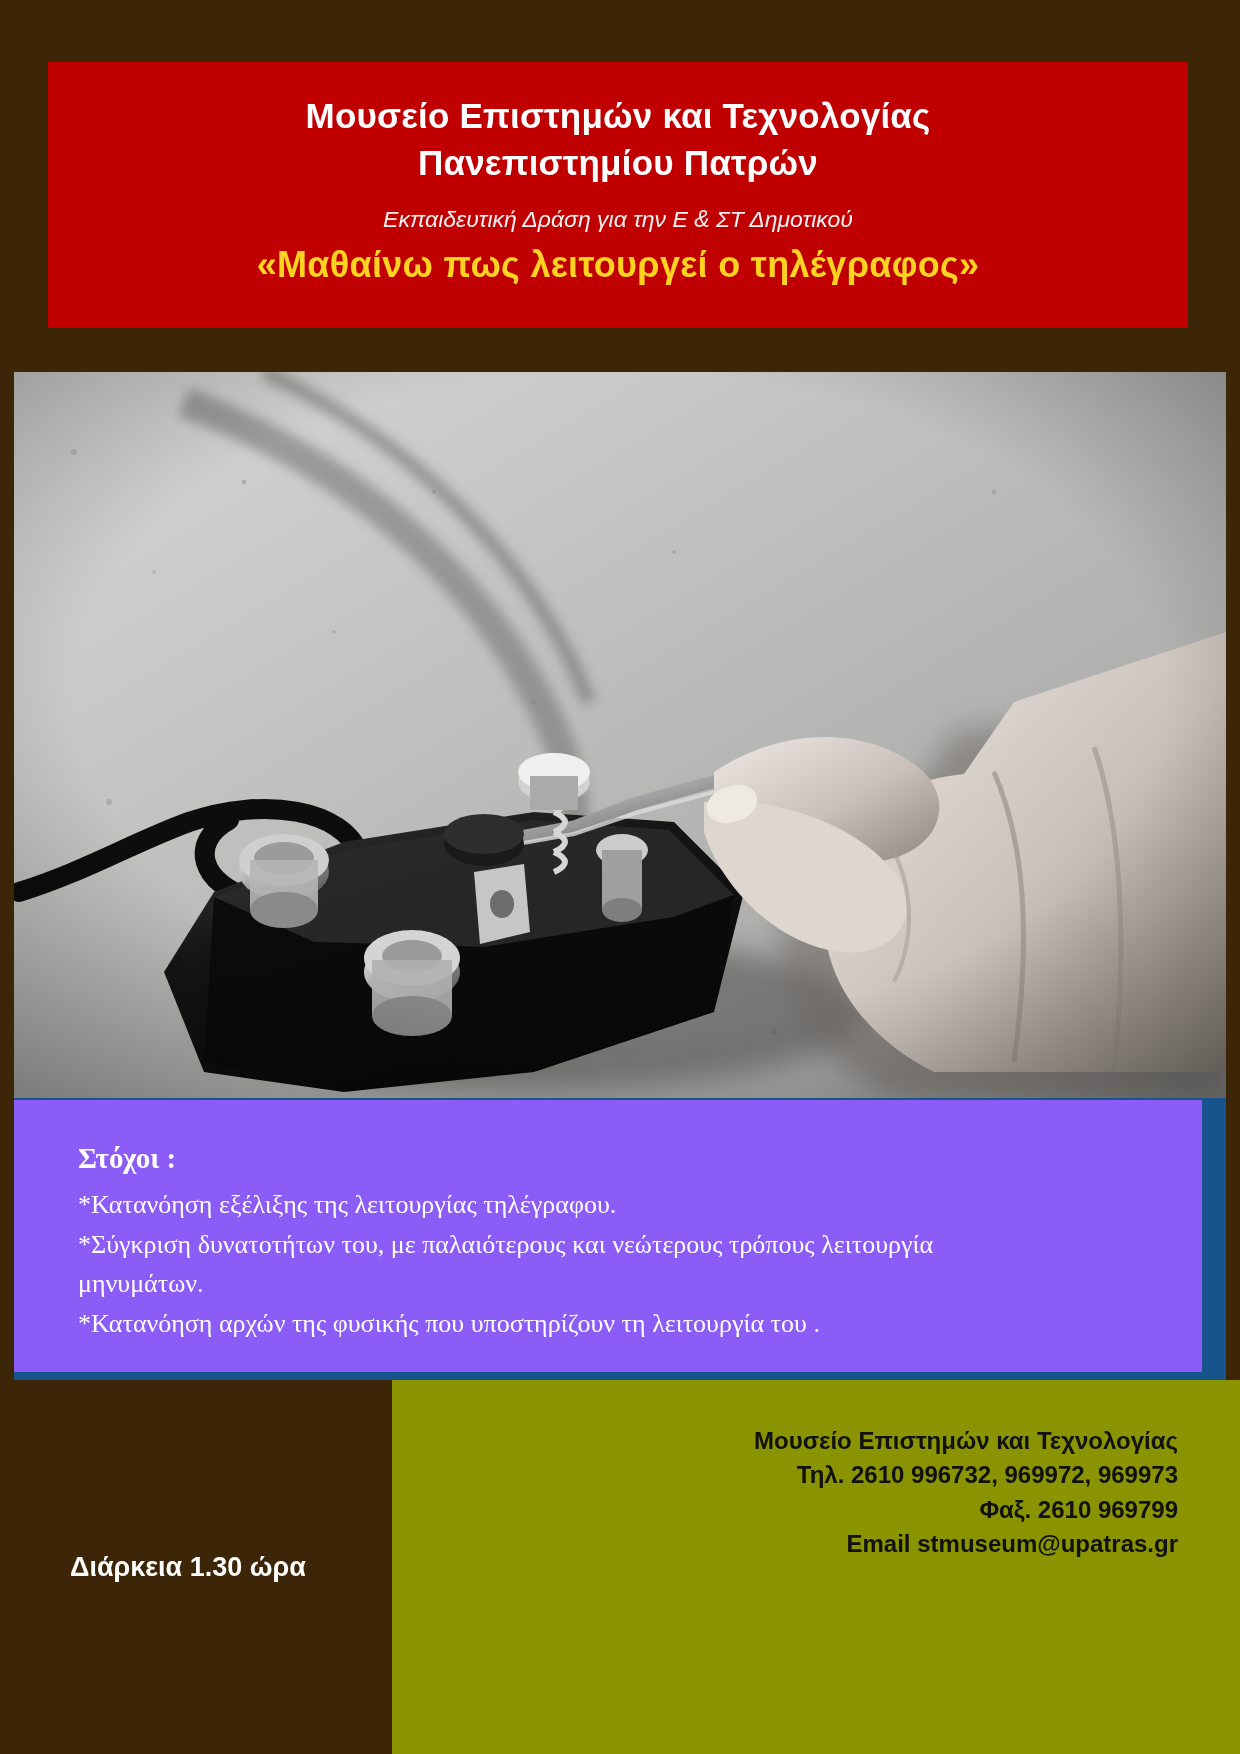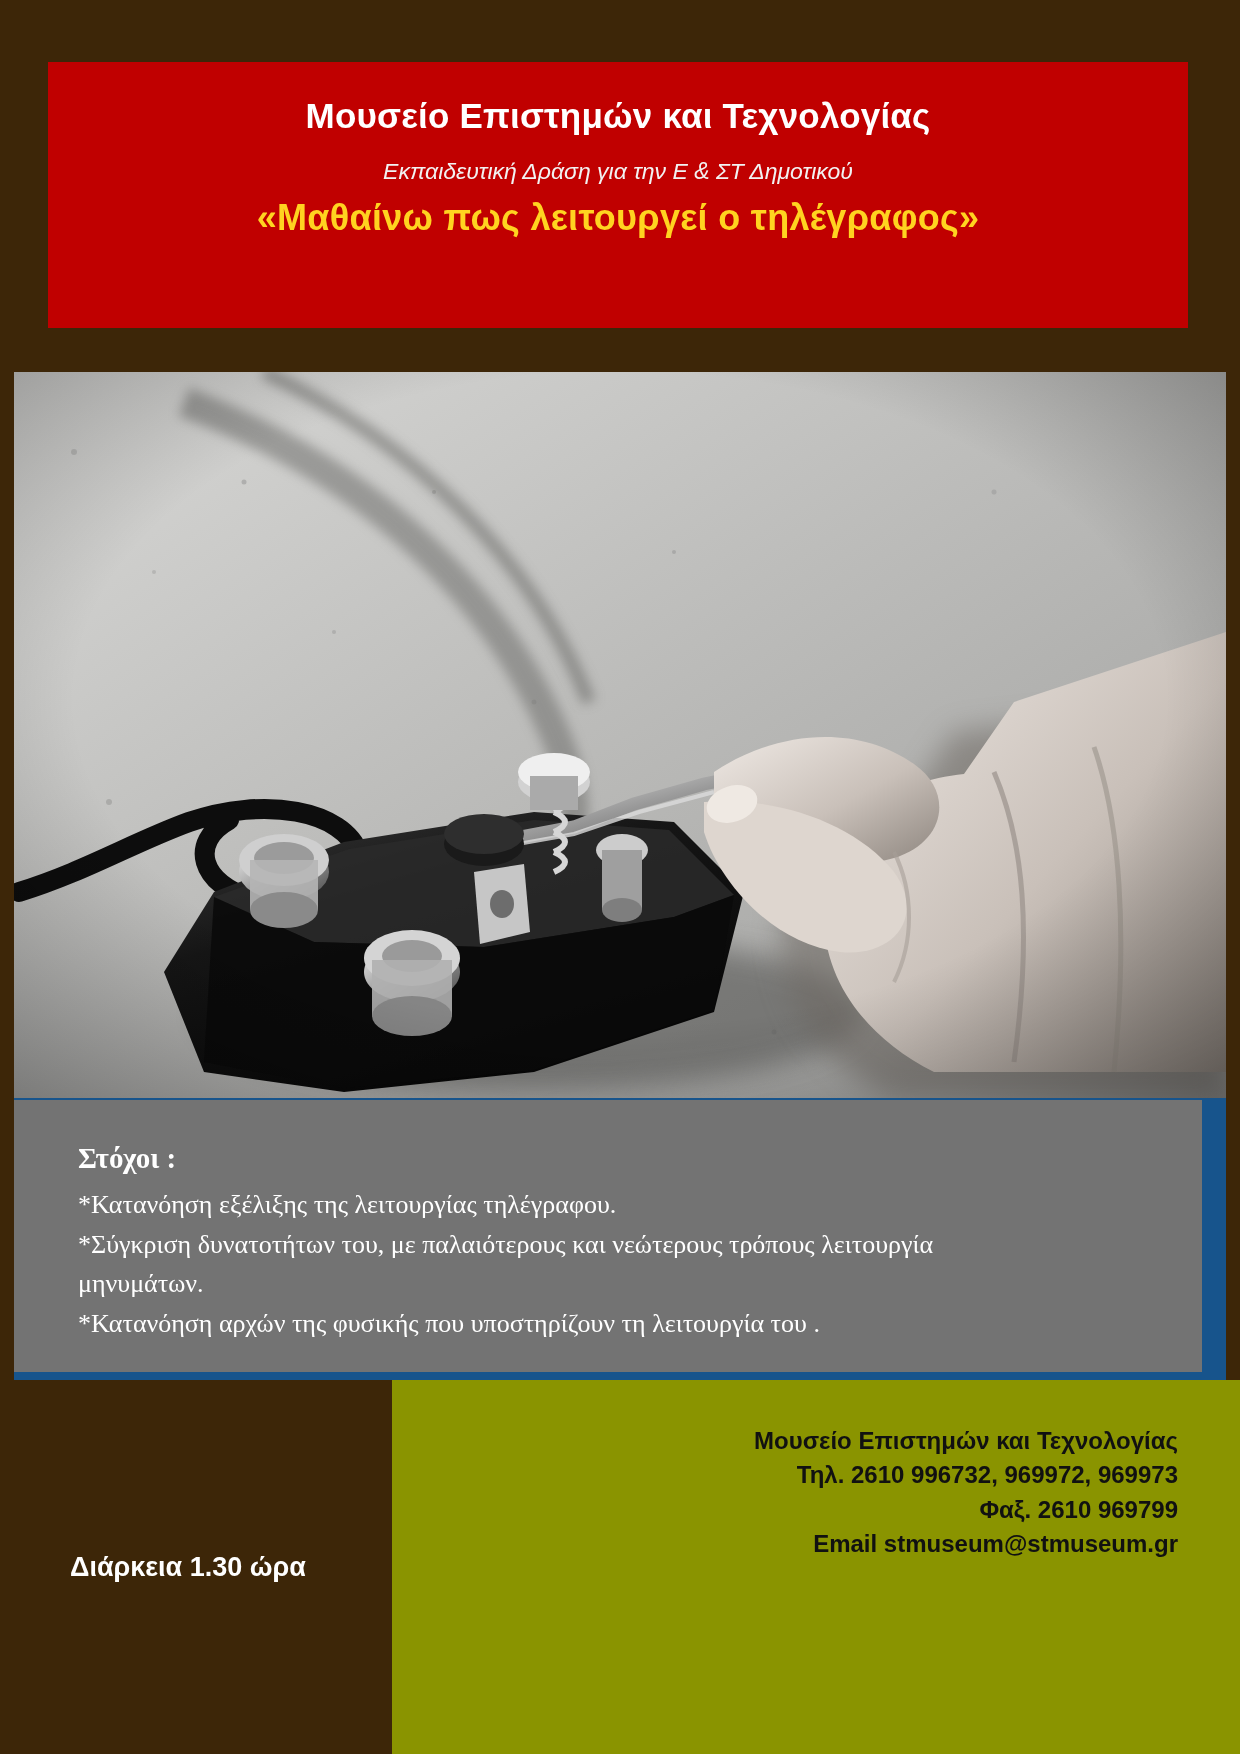--- a/index.html
+++ b/index.html
@@ -77,21 +77,21 @@
     width: 1212px;
     height: 282px;
     background: #17548c;
   }
   .objectives {
     position: absolute;
     left: 14px;
     top: 1100px;
     width: 1188px;
     height: 272px;
-    background: #737373;
+    background: #8b5cf6;
     box-sizing: border-box;
     padding: 42px 56px 0 64px;
   }
   .objectives-title {
     color: #ffffff;
     font-size: 29px;
     font-weight: bold;
     font-family: "Liberation Serif", serif;
     margin-bottom: 10px;
   }
@@ -142,20 +142,21 @@
   }
 </style>
 </head>
 <body>
 
 <div class="poster">
 
   <div class="header-band">
     <div class="museum-title">
       <div>Μουσείο Επιστημών και Τεχνολογίας</div>
+      <div>Πανεπιστημίου Πατρών</div>
     </div>
     <div class="subtitle">Εκπαιδευτική Δράση για την Ε &amp; ΣΤ Δημοτικού</div>
     <div class="action-title">«Μαθαίνω πως λειτουργεί ο τηλέγραφος»</div>
   </div>
 
   <div class="photo">
     <svg width="1212" height="726" viewBox="0 0 1212 726" xmlns="http://www.w3.org/2000/svg" aria-label="telegraph key photo">
       <defs>
         <linearGradient id="bgGrad" x1="0" y1="0" x2="1" y2="1">
           <stop offset="0%" stop-color="#d8d8d6"></stop>
@@ -289,16 +290,16 @@
     </div>
   </div>
 
   <div class="footer-left">
     <div class="duration">Διάρκεια 1.30 ώρα</div>
   </div>
   <div class="footer-right">
     <div class="contact-line">Μουσείο Επιστημών και Τεχνολογίας</div>
     <div class="contact-line">Τηλ. 2610 996732, 969972, 969973</div>
     <div class="contact-line">Φαξ. 2610 969799</div>
-    <div class="contact-line">Email stmuseum@stmuseum.gr</div>
+    <div class="contact-line">Email stmuseum@upatras.gr</div>
   </div>
 
 </div>
 
 </body></html>

